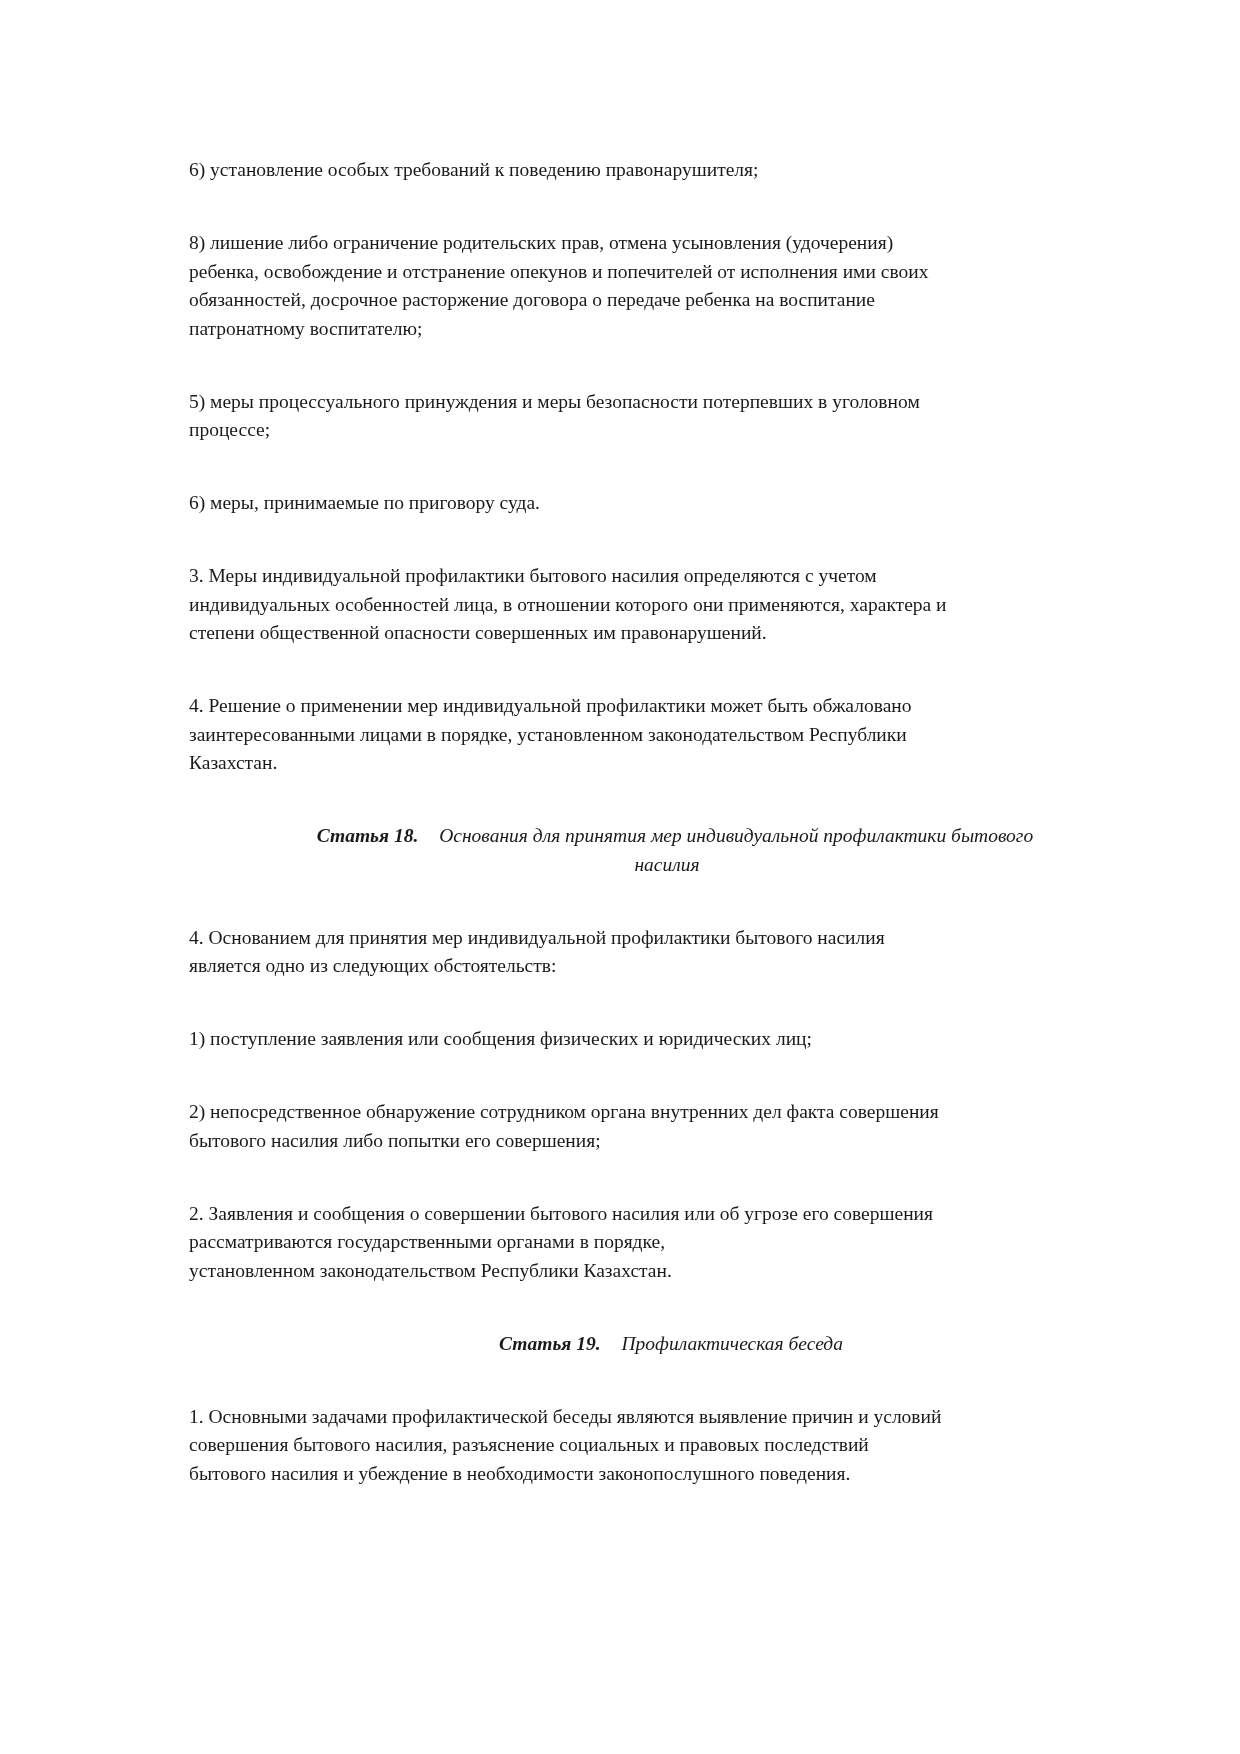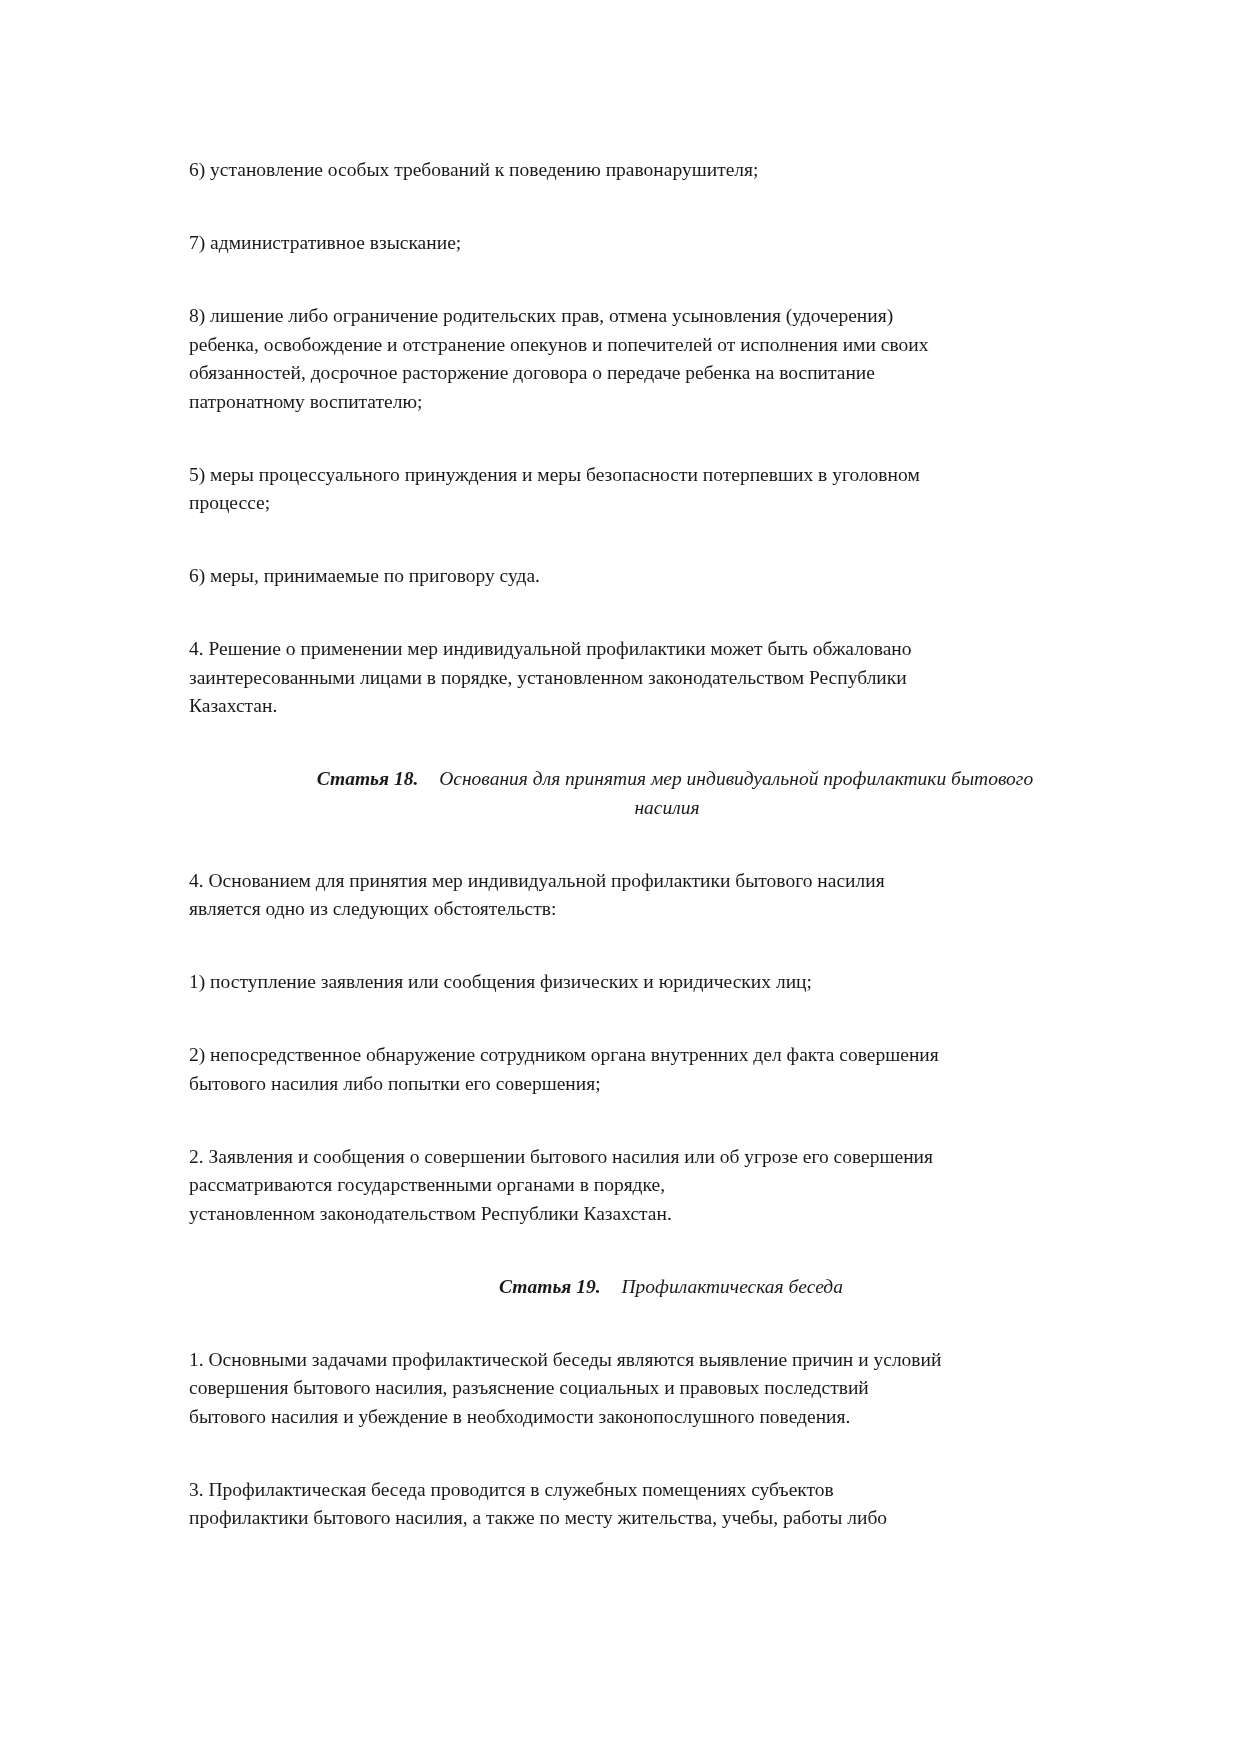--- a/index.html
+++ b/index.html
@@ -38,28 +38,30 @@
     font-weight: bold;
   }
 </style>
 </head>
 <body>
 
 <div class="page">
   <div class="content">
 
     <p class="para">6) установление особых требований к поведению правонарушителя;</p>
-    <p class="para">7) административное взыскание;</p>
     <p class="para">8) лишение либо ограничение родительских прав, отмена усыновления (удочерения)
 ребенка, освобождение и отстранение опекунов и попечителей от исполнения ими своих
 обязанностей, досрочное расторжение договора о передаче ребенка на воспитание
 патронатному воспитателю;</p>
     <p class="para">5) меры процессуального принуждения и меры безопасности потерпевших в уголовном
 процессе;</p>
     <p class="para">6) меры, принимаемые по приговору суда.</p>
+    <p class="para">3. Меры индивидуальной профилактики бытового насилия определяются с учетом
+индивидуальных особенностей лица, в отношении которого они применяются, характера и
+степени общественной опасности совершенных им правонарушений.</p>
     <p class="para">4. Решение о применении мер индивидуальной профилактики может быть обжаловано
 заинтересованными лицами в порядке, установленном законодательством Республики
 Казахстан.</p>
 
     <p class="heading"><span class="bold">Статья 18.</span><span> Основания для принятия мер индивидуальной профилактики бытового
 насилия</span></p>
 
     <p class="para">4. Основанием для принятия мер индивидуальной профилактики бытового насилия
 является одно из следующих обстоятельств:</p>
     <p class="para">1) поступление заявления или сообщения физических и юридических лиц;</p>
@@ -67,17 +69,15 @@
 бытового насилия либо попытки его совершения;</p>
     <p class="para">2. Заявления и сообщения о совершении бытового насилия или об угрозе его совершения
 рассматриваются государственными органами в порядке,
 установленном законодательством Республики Казахстан.</p>
 
     <p class="heading"><span class="bold">Статья 19.</span><span> Профилактическая беседа</span></p>
 
     <p class="para">1. Основными задачами профилактической беседы являются выявление причин и условий
 совершения бытового насилия, разъяснение социальных и правовых последствий
 бытового насилия и убеждение в необходимости законопослушного поведения.</p>
-    <p class="para">3. Профилактическая беседа проводится в служебных помещениях субъектов
-профилактики бытового насилия, а также по месту жительства, учебы, работы либо</p>
 
   </div>
 </div>
 
 </body></html>

